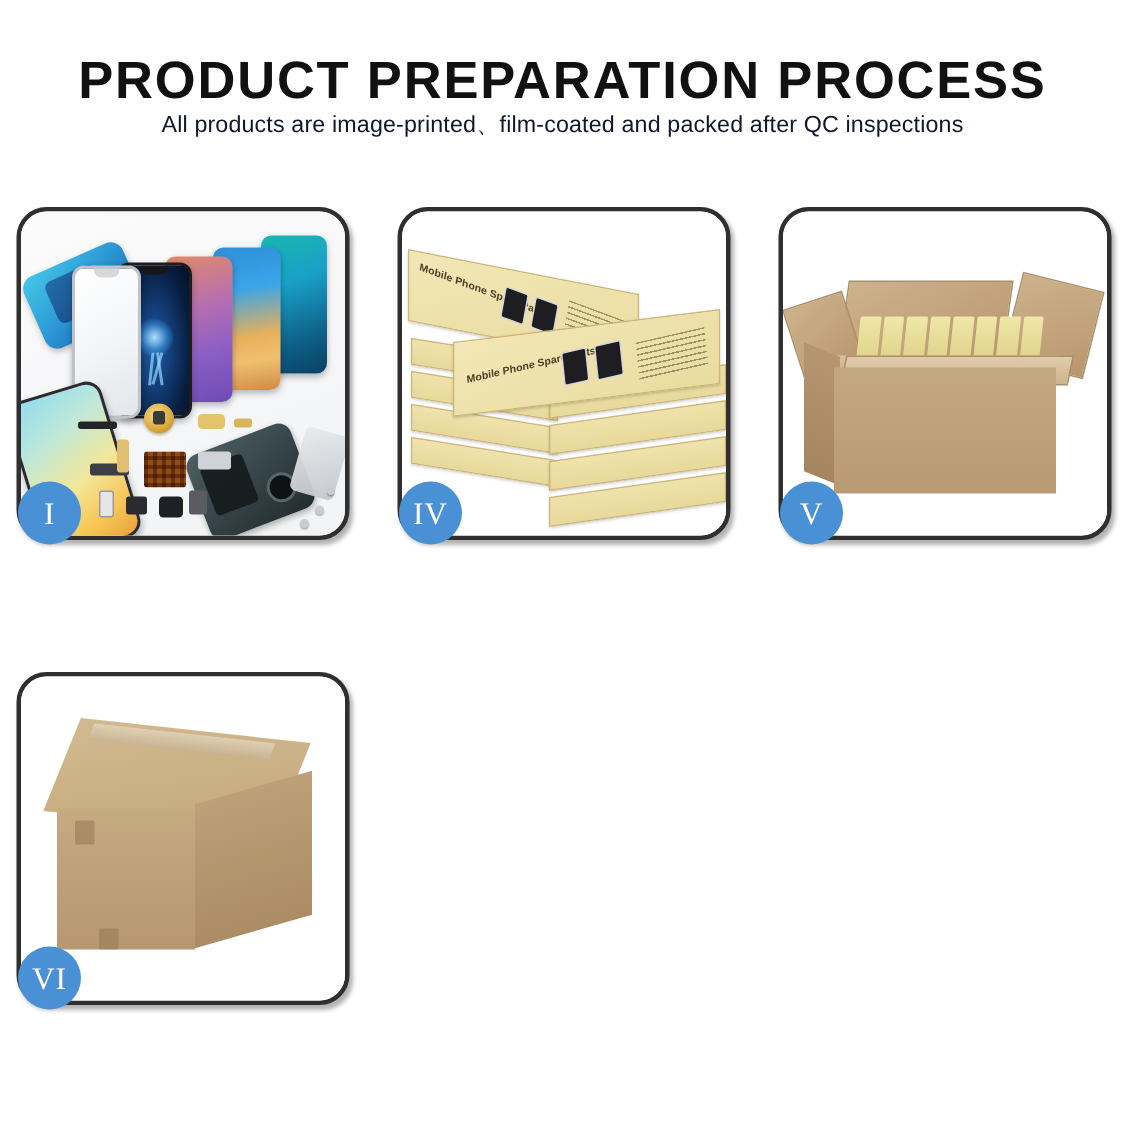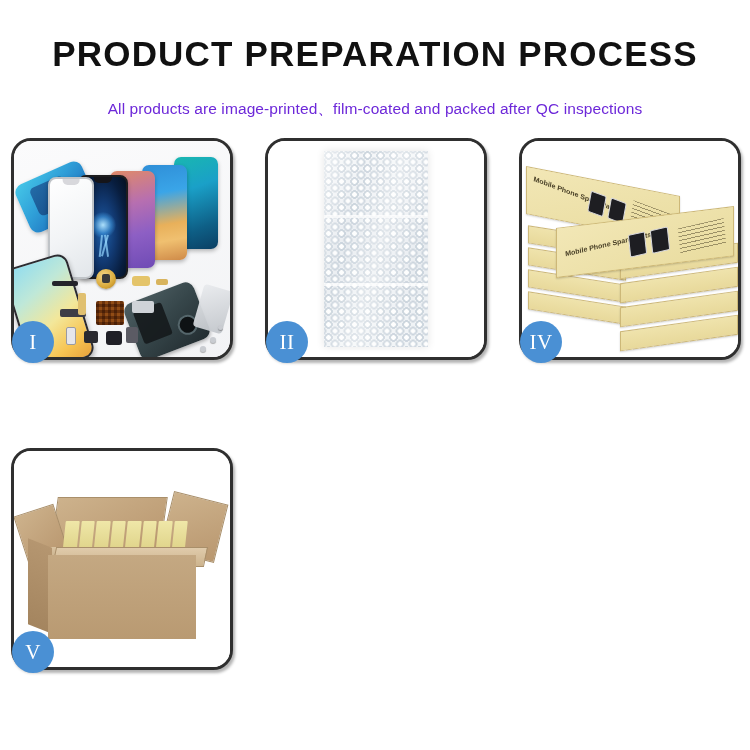--- a/index.html
+++ b/index.html
@@ -22,22 +22,22 @@
     font-size: 35px;
     font-weight: bold;
     letter-spacing: 1.2px;
     color: #111111;
     line-height: 1.05;
     white-space: nowrap;
   }
   .subtitle {
     font-family: "Liberation Sans", sans-serif;
     font-size: 15.5px;
-    color: #6d28d9;
-    margin-top: 26px;
+    color: #0f172a;
+    margin-top: 0;
     letter-spacing: .1px;
     white-space: nowrap;
   }
 
   
   .grid {
     position: absolute;
     left: 11px;
     top: 138px;
     width: 730px;
@@ -357,31 +357,20 @@
       <div class="part pt9"></div>
       <div class="part pt10"></div>
       <div class="tool"></div>
       <div class="screwz sc1"></div>
       <div class="screwz sc2"></div>
       <div class="screwz sc3"></div>
     </div>
     <div class="badge">I</div>
   </div>
 
-  <div class="panel">
-    <div class="panel-inner p2">
-      <div class="bubble-sheet">
-        <div class="bubbles"></div>
-        <div class="bw-seam" style="top:64px"></div>
-        <div class="bw-seam" style="top:132px"></div>
-        <div class="bubble-gloss"></div>
-      </div>
-    </div>
-    <div class="badge">II</div>
-  </div>
 
 
   <div class="panel">
     <div class="panel-inner p4">
       <div class="stack">
 
         <div class="kbox" style="left:2px;  top:74px;  width:96px; height:16px; transform:skewY(9deg);"></div>
         <div class="kbox" style="left:2px;  top:96px;  width:96px; height:16px; transform:skewY(9deg);"></div>
         <div class="kbox" style="left:2px;  top:118px; width:96px; height:16px; transform:skewY(9deg);"></div>
         <div class="kbox" style="left:2px;  top:140px; width:96px; height:16px; transform:skewY(9deg);"></div>
@@ -428,14 +417,25 @@
         <div class="ybar"></div>
       </div>
       <div class="carton-rim"></div>
       <div class="flap flap-front"></div>
       <div class="carton-side"></div>
       <div class="carton-body"></div>
     </div>
     <div class="badge">V</div>
   </div>
 
+  <div class="panel">
+    <div class="panel-inner p6">
+      <div class="sealed-top"></div>
+      <div class="tape"></div>
+      <div class="sealed-right"></div>
+      <div class="sealed-front"></div>
+      <div class="tape-tab tt1"></div>
+      <div class="tape-tab tt2"></div>
+    </div>
+    <div class="badge">VI</div>
+  </div>
 
 </div>
 
 </body></html>

